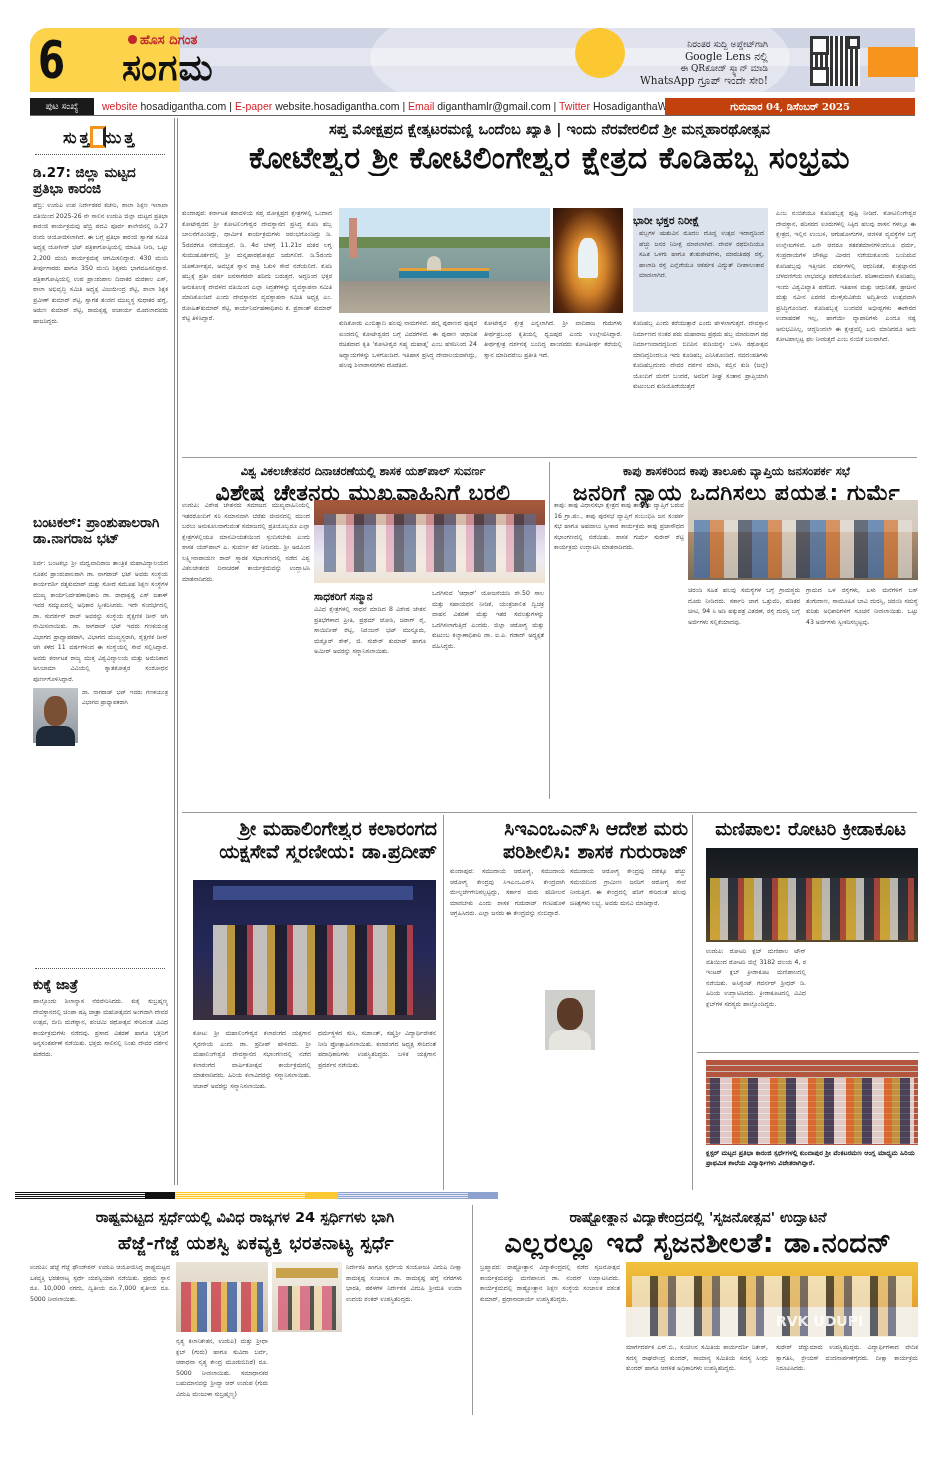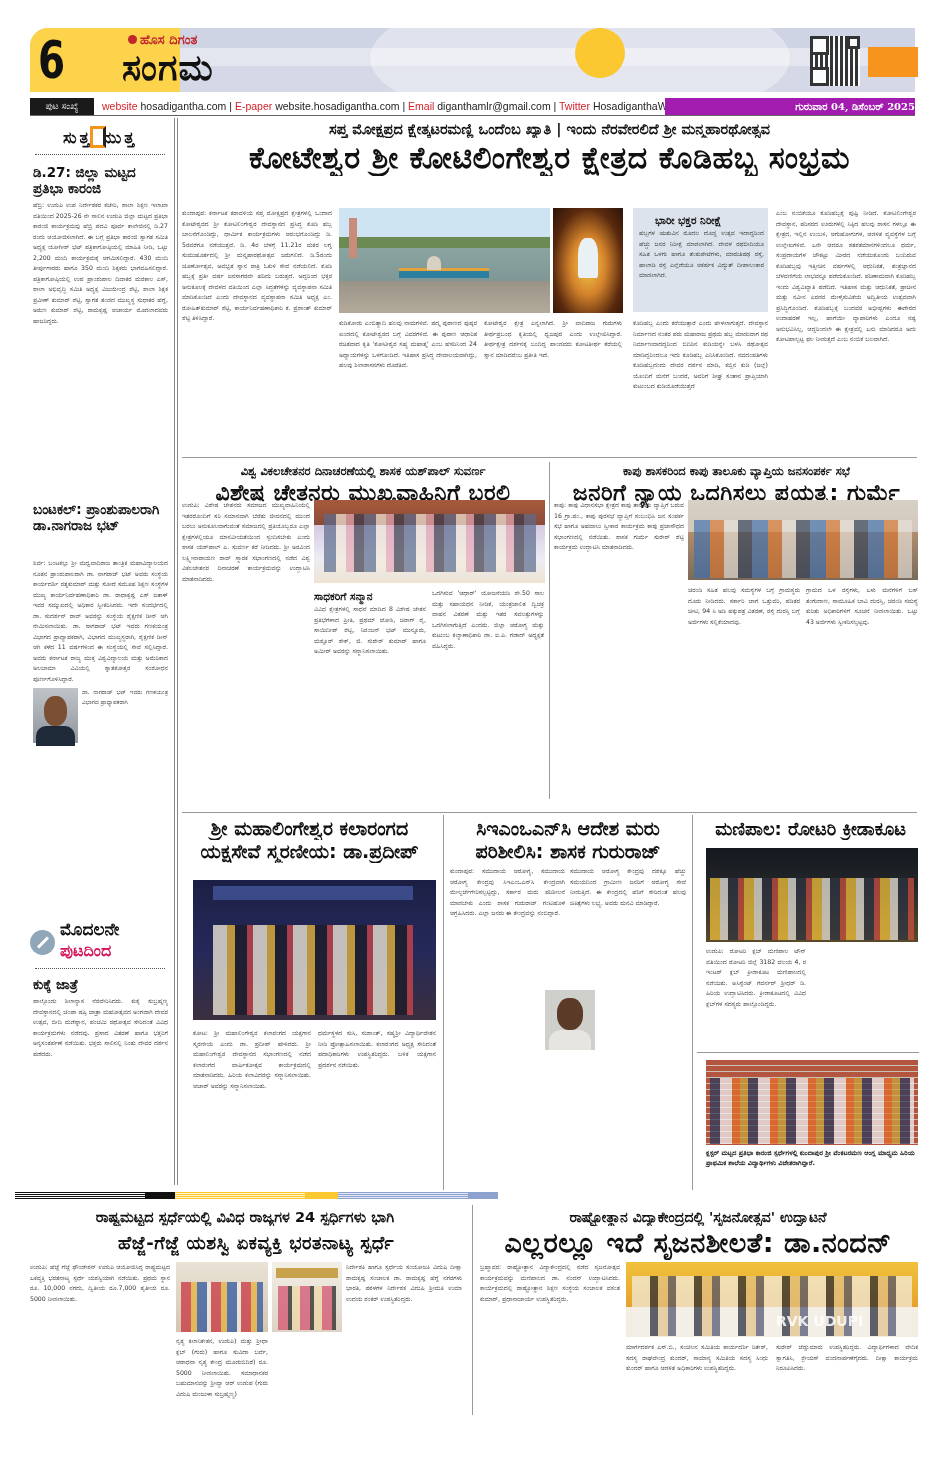--- a/index.html
+++ b/index.html
@@ -50,87 +50,88 @@
   .portrait .body{position:absolute;left:3px;top:38px;width:39px;height:20px;border-radius:10px 10px 0 0;background:#1f2a38}
   .modalane{position:absolute;left:0;top:795px;width:140px;height:50px}
   .modalane .pen{position:absolute;left:0;top:12px;width:25px;height:25px;border-radius:50%;background:#8fa7b8}
   .modalane .pen:after{content:"";position:absolute;left:6px;top:11px;width:14px;height:3px;background:#fff;transform:rotate(-45deg)}
   .modalane .l1{position:absolute;left:30px;top:0;font:700 17px/22px "DejaVu Sans",sans-serif;color:#111}
   .modalane .l2{position:absolute;left:30px;top:22px;font:700 16px/22px "DejaVu Sans",sans-serif;color:#d4145a}
 
   
   .kick{position:absolute;text-align:center;font:900 14px/18px "DejaVu Sans",sans-serif;color:#111;white-space:nowrap;overflow:hidden}
   .head{position:absolute;text-align:center;font:900 26px/30px "DejaVu Sans",sans-serif;color:#111;white-space:nowrap;overflow:hidden;letter-spacing:.5px}
-  .head2{position:absolute;text-align:center;font:700 19px/23px "DejaVu Sans",sans-serif;color:#111;white-space:nowrap;overflow:hidden}
+  .head2{position:absolute;text-align:right;font:700 19px/23px "DejaVu Sans",sans-serif;color:#111;white-space:nowrap;overflow:hidden}
   .subhead{position:absolute;font:900 10.5px/13px "DejaVu Sans",sans-serif;color:#111}
 
   .boxout{position:absolute;background:#dde3ec}
   .caption{position:absolute;font:700 6.5px/9.5px "DejaVu Sans",sans-serif;color:#111}
 
   
   .stripe{position:absolute;top:1192px;height:7px}
 </style>
 </head>
 <body>
 
 <header>
   <div class="mast">
     <div class="bands"></div>
     <div class="whitecurve"></div>
     <div class="sun"></div>
     <div class="yellow" style="background: rgb(253, 211, 75);"></div>
     <div class="page-no">6</div>
     <div class="brand-small">ಹೊಸ ದಿಗಂತ</div>
     <div class="section">ಸಂಗಮ</div>
+    <div class="promo">
+      <div>ನಿರಂತರ ಸುದ್ದಿ ಅಪ್ಡೇಟ್‌ಗಾಗಿ</div>
+      <div class="en">Google Lens ನಲ್ಲಿ</div>
+      <div>ಈ QRಕೋಡ್ ಸ್ಕ್ಯಾನ್ ಮಾಡಿ</div>
+      <div class="en">WhatsApp ಗ್ರೂಪ್ ಇಂದೇ ಸೇರಿ!</div>
+    </div>
   </div>
   <div class="qr">
       <span class="q3"></span>
     </div>
   <div class="orange-box" style="background: rgb(247, 148, 29);"></div>
 
   <div class="infobar">
     <div class="tag">ಪುಟ ಸಂಖ್ಯೆ</div>
     <div class="links">
       <span class="k" style="color: rgb(210, 35, 42);">website</span>
       <span>hosadigantha.com</span> |
       <span class="k" style="color: rgb(210, 35, 42);">E-paper</span>
       <span>website.hosadigantha.com</span> |
       <span class="k" style="color: rgb(210, 35, 42);">Email</span>
       <span>diganthamlr@gmail.com</span> |
       <span class="k" style="color: rgb(210, 35, 42);">Twitter</span>
       <span>HosadiganthaWeb</span>
     </div>
-    <div class="date" style="background: #a21caf; text-align: right;">ಗುರುವಾರ 04, ಡಿಸೆಂಬರ್ 2025</div>
+    <div class="date" style="background: #c2410c;">ಗುರುವಾರ 04, ಡಿಸೆಂಬರ್ 2025</div>
   </div>
 </header>
 
 <aside class="col-left">
   <div class="sutta">
     <span>ಸುತ್ತ ಮುತ್ತ</span>
   </div>
   <div class="abs" style="left:60px;top:8px;width:16px;height:22px;border:3px solid #f7941d;border-right-color:#222;background:#fff"></div>
   <div class="dotline" style="top:36px"></div>
 
   <div class="lh" style="top:46px;width:135px">ಡಿ.27: ಜಿಲ್ಲಾ ಮಟ್ಟದ ಪ್ರತಿಭಾ ಕಾರಂಜಿ</div>
   <div class="txt abs" style="left:3px;top:82px;width:135px;height:302px">ಹೆಬ್ರಿ: ಉಡುಪಿ ಉಪ ನಿರ್ದೇಶಕರ ಕಚೇರಿ, ಶಾಲಾ ಶಿಕ್ಷಣ ಇಲಾಖಾ ವತಿಯಿಂದ 2025-26 ನೇ ಸಾಲಿನ ಉಡುಪಿ ಜಿಲ್ಲಾ ಮಟ್ಟದ ಪ್ರತಿಭಾ ಕಾರಂಜಿ ಕಾರ್ಯಕ್ರಮವು ಹೆಬ್ರಿ ಪದವಿ ಪೂರ್ವ ಕಾಲೇಜಿನಲ್ಲಿ ಡಿ.27 ರಂದು ಆಯೋಜಿಸಲಾಗಿದೆ. ಈ ಬಗ್ಗೆ ಪ್ರತಿಭಾ ಕಾರಂಜಿ ಸ್ವಾಗತ ಸಮಿತಿ ಅಧ್ಯಕ್ಷ ಯೋಗೀಶ್ ಭಟ್ ಪತ್ರಿಕಾಗೋಷ್ಠಿಯಲ್ಲಿ ಮಾಹಿತಿ ನೀಡಿ, ಒಟ್ಟು 2,200 ಮಂದಿ ಕಾರ್ಯಕ್ರಮಕ್ಕೆ ಆಗಮಿಸಲಿದ್ದಾರೆ. 430 ಮಂದಿ ತೀರ್ಪುಗಾರರು ಹಾಗೂ 350 ಮಂದಿ ಶಿಕ್ಷಕರು ಭಾಗವಹಿಸಲಿದ್ದಾರೆ. ಪತ್ರಿಕಾಗೋಷ್ಠಿಯಲ್ಲಿ ಉಪ ಪ್ರಾಂಶುಪಾಲ ದಿವಾಕರ ಮರಕಾಲ ಎಸ್, ಶಾಲಾ ಅಭಿವೃದ್ಧಿ ಸಮಿತಿ ಅಧ್ಯಕ್ಷ ವಿಜಯೇಂದ್ರ ಶೆಟ್ಟಿ, ಶಾಲಾ ಶಿಕ್ಷಕ ಪ್ರವೀಣ್ ಕುಮಾರ್ ಶೆಟ್ಟಿ, ಸ್ವಾಗತ ತಂಡದ ಮುಖ್ಯಸ್ಥ ಸುಧಾಕರ ಹೆಗ್ಡೆ, ಅರುಣ ಕುಮಾರ್ ಶೆಟ್ಟಿ, ರಾಮಕೃಷ್ಣ ಆಚಾರ್ಯ ಮೊದಲಾದವರು ಹಾಜರಿದ್ದರು.</div>
 
-  <div class="lh" style="top:383px;width:135px">ಬಂಟಕಲ್: ಪ್ರಾಂಶುಪಾಲರಾಗಿ ಡಾ.ನಾಗರಾಜ ಭಟ್</div>
+  <div class="lh" style="top:396px;width:135px">ಬಂಟಕಲ್: ಪ್ರಾಂಶುಪಾಲರಾಗಿ ಡಾ.ನಾಗರಾಜ ಭಟ್</div>
   <div class="txt abs" style="left:3px;top:440px;width:135px;height:125px">ಶಿರ್ವ: ಬಂಟಕಲ್ಲು ಶ್ರೀ ಮಧ್ವವಾದಿರಾಜ ತಾಂತ್ರಿಕ ಮಹಾವಿದ್ಯಾಲಯದ ನೂತನ ಪ್ರಾಂಶುಪಾಲರಾಗಿ ಡಾ. ನಾಗರಾಜ್ ಭಟ್ ಅವರು ಸಂಸ್ಥೆಯ ಕಾರ್ಯದರ್ಶಿ ರತ್ನಕುಮಾರ್ ಮತ್ತು ಸೋದೆ ಸಮೂಹ ಶಿಕ್ಷಣ ಸಂಸ್ಥೆಗಳ ಮುಖ್ಯ ಕಾರ್ಯನಿರ್ವಹಣಾಧಿಕಾರಿ ಡಾ. ರಾಧಾಕೃಷ್ಣ ಎಸ್ ಐತಾಳ್ ಇವರ ಸಮ್ಮುಖದಲ್ಲಿ ಅಧಿಕಾರ ಸ್ವೀಕರಿಸಿದರು. ಇದೇ ಸಂದರ್ಭದಲ್ಲಿ ಡಾ. ಸುದರ್ಶನ್ ರಾವ್ ಅವರನ್ನು ಸಂಸ್ಥೆಯ ಶೈಕ್ಷಣಿಕ ಡೀನ್ ಆಗಿ ನೇಮಿಸಲಾಯಿತು. ಡಾ. ನಾಗರಾಜ್ ಭಟ್ ಇವರು ಗಣಕಯಂತ್ರ ವಿಭಾಗದ ಪ್ರಾಧ್ಯಾಪಕರಾಗಿ, ವಿಭಾಗದ ಮುಖ್ಯಸ್ಥರಾಗಿ, ಶೈಕ್ಷಣಿಕ ಡೀನ್ ಆಗಿ ಕಳೆದ 11 ವರ್ಷಗಳಿಂದ ಈ ಸಂಸ್ಥೆಯಲ್ಲಿ ಸೇವೆ ಸಲ್ಲಿಸಿದ್ದಾರೆ. ಅವರು ಕರ್ನಾಟಕ ರಾಜ್ಯ ಮುಕ್ತ ವಿಶ್ವವಿದ್ಯಾಲಯ ಮತ್ತು ಅಮೆರಿಕಾದ ಅಲಬಾಮಾ ವಿವಿಯಲ್ಲಿ ಸ್ನಾತಕೋತ್ತರ ಸಂಶೋಧನ ಪೂರ್ಣಗೊಳಿಸಿದ್ದಾರೆ.</div>
   <div class="portrait" style="left:3px;top:570px">
       <div class="face"></div>
       <div class="body"></div>
     </div>
   <div class="txt abs" style="left:52px;top:570px;width:86px;height:60px;font-size:5.8px;line-height:9.5px">ಡಾ. ನಾಗರಾಜ್ ಭಟ್ ಇವರು ಗಣಕಯಂತ್ರ ವಿಭಾಗದ ಪ್ರಾಧ್ಯಾಪಕರಾಗಿ</div>
   <div class="txt abs" style="left:3px;top:632px;width:135px;height:80px"></div>
 
-  <div class="modalane" style="top:800px">
-    <div class="pen"></div>
-    <div class="l1">ಮೊದಲನೇ</div>
-    <div class="l2">ಪುಟದಿಂದ</div>
-  </div>
   <div class="dotline" style="top:850px"></div>
   <div class="lh" style="top:858px;width:135px">ಕುಕ್ಕೆ ಜಾತ್ರೆ</div>
   <div class="txt abs" style="left:3px;top:878px;width:135px;height:180px">ಪಾಲ್ಗೊಂಡು ಶಿಲಾನ್ಯಾಸ ನೆರವೇರಿಸಿದರು. ಕುಕ್ಕೆ ಸುಬ್ರಹ್ಮಣ್ಯ ದೇವಸ್ಥಾನದಲ್ಲಿ ಚಂಪಾ ಷಷ್ಠಿ ಜಾತ್ರಾ ಮಹೋತ್ಸವದ ಅಂಗವಾಗಿ ದೇವರ ಉತ್ಸವ, ಬೀದಿ ಮಡೆಸ್ನಾನ, ಪಂಚಮಿ ರಥೋತ್ಸವ ಸೇರಿದಂತೆ ವಿವಿಧ ಕಾರ್ಯಕ್ರಮಗಳು ನಡೆದವು. ಪ್ರಸಾದ ವಿತರಣೆ ಹಾಗೂ ಭಕ್ತರಿಗೆ ಅನ್ನಸಂತರ್ಪಣೆ ನಡೆಯಿತು. ಭಕ್ತರು ಸಾಲಿನಲ್ಲಿ ನಿಂತು ದೇವರ ದರ್ಶನ ಪಡೆದರು.</div>
 </aside>
 <div class="vline" style="left:174px;top:118px;height:1067px;background:#888"></div>
 <div class="vline" style="left:177px;top:118px;height:1067px;background:#888"></div>
 
 <section>
   <div class="kick" style="left:182px;top:120px;width:735px;font-size:14.5px">ಸಪ್ತ ಮೋಕ್ಷಪ್ರದ ಕ್ಷೇತ್ಕಟರಮಣ್ಲಿ ಒಂದೆಂಬ ಖ್ಯಾತಿ | ಇಂದು ನೆರವೇರಲಿದೆ ಶ್ರೀ ಮನ್ಮಹಾರಥೋತ್ಸವ</div>
   <div class="head" style="left:182px;top:140px;width:735px;font-size:30px;line-height:36px">ಕೋಟೇಶ್ವರ ಶ್ರೀ ಕೋಟಿಲಿಂಗೇಶ್ವರ ಕ್ಷೇತ್ರದ ಕೊಡಿಹಬ್ಬ ಸಂಭ್ರಮ</div>
@@ -143,21 +144,21 @@
     <div class="abs" style="left:88px;top:48px;width:14px;height:14px;background:#d8d0c0;border-radius:50% 50% 0 0"></div>
   </div>
   <div class="ph" style="left:553px;top:208px;width:70px;height:105px;background:radial-gradient(ellipse at 50% 55%,#f2c94c 0,#d5842c 35%,#5a2a0e 70%,#2a1208 100%)">
     <div class="abs" style="left:25px;top:30px;width:20px;height:40px;background:#e9f1f4;border-radius:40% 40% 10% 10%"></div>
   </div>
 
   <div class="txt abs" style="left:339px;top:318px;width:138px;height:134px">ಕುಡಿಕೋಡು ಎಂಬಿತ್ಯಾದಿ ಹಲವು ನಾಮಗಳಿವೆ. ಪದ್ಮ ಪುರಾಣದ ಪುಷ್ಕರ ಖಂಡದಲ್ಲಿ ಕೋಟೇಶ್ವರದ ಬಗ್ಗೆ ವಿವರಗಳಿವೆ. ಈ ಪುರಾಣ ಆಧಾರಿತ ರಚಿತವಾದ ಕೃತಿ 'ಕೋಟೀಶ್ವರ ಸಹ್ಯ ಮಹಾತ್ಮ' ಎಂಬ ಹೆಸರಿನಿಂದ 24 ಅಧ್ಯಾಯಗಳನ್ನು ಒಳಗೊಂಡಿದೆ. ಇತಿಹಾಸ ಪ್ರಸಿದ್ಧ ದೇವಾಲಯವಾಗಿದ್ದು, ಹಲವು ಶಿಲಾಶಾಸನಗಳು ದೊರೆತಿವೆ.</div>
   <div class="txt abs" style="left:484px;top:318px;width:138px;height:134px">ಕೋಟೇಶ್ವರ ಕ್ಷೇತ್ರ ಎನ್ನಲಾಗಿದೆ. ಶ್ರೀ ವಾದಿರಾಜ ಗುರುಗಳು ತೀರ್ಥಪ್ರಬಂಧ ಕೃತಿಯಲ್ಲಿ ಧ್ವಜಪುರ ಎಂದು ಉಲ್ಲೇಖಿಸಿದ್ದಾರೆ. ತೀರ್ಥಕ್ಷೇತ್ರ ದರ್ಶನಕ್ಕೆ ಬಂದಿದ್ದ ಪಾಂಡವರು ಕೋಟಿತೀರ್ಥ ಕೆರೆಯಲ್ಲಿ ಸ್ನಾನ ಮಾಡಿದರೆಂಬ ಪ್ರತೀತಿ ಇದೆ.</div>
 
   <div class="boxout" style="left:633px;top:208px;width:135px;height:104px">
-    <div class="subhead abs" style="left:22px;top:6px;width:125px">ಭಾರೀ ಭಕ್ತರ ನಿರೀಕ್ಷೆ</div>
+    <div class="subhead abs" style="left:0;top:6px;width:125px">ಭಾರೀ ಭಕ್ತರ ನಿರೀಕ್ಷೆ</div>
     <div class="txt abs" style="left:6px;top:20px;width:125px;height:80px">ಹಬ್ಬಗಳ ಋತುವಿನ ಮೊದಲ ದೊಡ್ಡ ಉತ್ಸವ ಇದಾದ್ದರಿಂದ ಹೆಚ್ಚು ಜನರ ನಿರೀಕ್ಷೆ ಮಾಡಲಾಗಿದೆ. ದೇವಳ ರಥಬೀದಿಯೂ ಸಹಿತ ಒಳಗು ಹಾಗೂ ತೆಂಕುಪೇಟೆಗಳು, ಮಾರುತಿಪಥ ರಸ್ತೆ, ಹಾಲಾಡಿ ರಸ್ತೆ ಎಲ್ಲೆಡೆಯೂ ಆಕರ್ಷಕ ವಿದ್ಯುತ್ ದೀಪಾಲಂಕಾರ ಮಾಡಲಾಗಿದೆ.</div>
   </div>
   <div class="txt abs" style="left:633px;top:318px;width:135px;height:134px">ಕೊಡಿಹಬ್ಬ ಎಂದು ಕರೆಯುತ್ತಾರೆ ಎಂದು ಹೇಳಲಾಗುತ್ತದೆ. ದೇವಸ್ಥಾನ ನಿರ್ಮಾಣದ ನಂತರ ಪರು ಮಹಾರಾಜ ಪ್ರಥಮ ಹಬ್ಬ ಮಾಡುವಾಗ ರಥ ನಿರ್ಮಾಣವಾದದ್ದರಿಂದ ಬಿದಿರಿನ ಕುಡಿಯನ್ನೇ ಬಳಸಿ ರಥೋತ್ಸವ ಮಾಡಿದ್ದರಿಂದಲೂ ಇದು ಕೊಡಿಹಬ್ಬ ಎನಿಸಿಕೊಂಡಿದೆ. ನವದಂಪತಿಗಳು ಕೊಡಿಹಬ್ಬದಂದು ದೇವರ ದರ್ಶನ ಮಾಡಿ, ಕಬ್ಬಿನ ಕುಡಿ (ಜಲ್ಲೆ) ಯೊಂದಿಗೆ ಮನೆಗೆ ಬಂದರೆ, ಅವರಿಗೆ ಶೀಘ್ರ ಸಂತಾನ ಪ್ರಾಪ್ತಿಯಾಗಿ ಕುಟುಂಬದ ಕುಡಿಯೊಡೆಯುತ್ತದೆ</div>
   <div class="txt abs" style="left:776px;top:208px;width:140px;height:244px">ಎಂಬ ನಂಬಿಕೆಯೂ ಕೊಡಿಹಬ್ಬಕ್ಕೆ ಪುಷ್ಟಿ ನೀಡಿದೆ. ಕೋಟಿಲಿಂಗೇಶ್ವರ ದೇವಸ್ಥಾನ, ಪರಿಸರದ ಊರುಗಳಲ್ಲಿ ಸಿಕ್ಕಿದ ಹಲವು ಶಾಸನ ಗಳಲ್ಲೂ ಈ ಕ್ಷೇತ್ರದ, ಇಲ್ಲಿನ ಉಂಬಳಿ, ಆಗುಹೋಗುಗಳ, ಆಡಳಿತ ವ್ಯವಸ್ಥೆಗಳ ಬಗ್ಗೆ ಉಲ್ಲೇಖಗಳಿವೆ. ಏನೇ ಆದರೂ ಶತಶತಮಾನಗಳಿಂದಲೂ ಧರ್ಮ, ಸಂಪ್ರದಾಯಗಳ ಚೌಕಟ್ಟು ಮೀರದ ನಡೆಯುಕೊಂಡು ಬಂದಿರುವ ಕೊಡಿಹಬ್ಬವು ಇತ್ತೀಚಿನ ವರ್ಷಗಳಲ್ಲಿ ಆಧುನಿಕತೆ, ತಂತ್ರಜ್ಞಾನದ ಬೆಳವಣಿಗೆಯ ಲಾಭವನ್ನೂ ಪಡೆದುಕೊಂಡಿದೆ. ಪರಿಣಾಮವಾಗಿ ಕೊಡಿಹಬ್ಬ ಇಂದು ವಿಶ್ವವಿಖ್ಯಾತಿ ಪಡೆದಿದೆ. ಇತಿಹಾಸ ಮತ್ತು ಆಧುನಿಕತೆ, ಪ್ರಾಚೀನ ಮತ್ತು ನವೀನ ಎರಡರ ಮೇಳೈಸುವಿಕೆಯ ಅದ್ವಿತೀಯ ಉತ್ಸವವಾಗಿ ಪ್ರಸಿದ್ಧಿಗೊಂಡಿದೆ. ಕೊಡಿಹಬ್ಬಕ್ಕೆ ಬಂದವರ ಅಭೀಷ್ಟಗಳು ಈಡೇರದ ಉದಾಹರಣೆ ಇಲ್ಲ, ಹಾಗೆಯೇ ವ್ಯಾಪಾರಿಗಳು ಎಂದೂ ನಷ್ಟ ಅನುಭವಿಸಿಲ್ಲ, ಆದ್ದರಿಂದಲೇ ಈ ಕ್ಷೇತ್ರವಲ್ಲಿ ಏನು ಮಾಡಿದರೂ ಅದು ಕೋಟಿಪಾಲ್ಪಟ್ಟ ಫಲ ನೀಡುತ್ತದೆ ಎಂಬ ನಂಬಿಕೆ ಬಲವಾಗಿದೆ.</div>
 </section>
 <div class="hline" style="left:182px;top:457px;width:735px"></div>
 
 <section>
   <div class="kick" style="left:182px;top:462px;width:362px;font-size:11.5px">ವಿಶ್ವ ವಿಕಲಚೇತನರ ದಿನಾಚರಣೆಯಲ್ಲಿ ಶಾಸಕ ಯಶ್‌ಪಾಲ್ ಸುವರ್ಣ</div>
   <div class="head" style="left:182px;top:478px;width:362px;font-size:22px">ವಿಶೇಷ ಚೇತನರು ಮುಖ್ಯವಾಹಿನಿಗೆ ಬರಲಿ</div>

